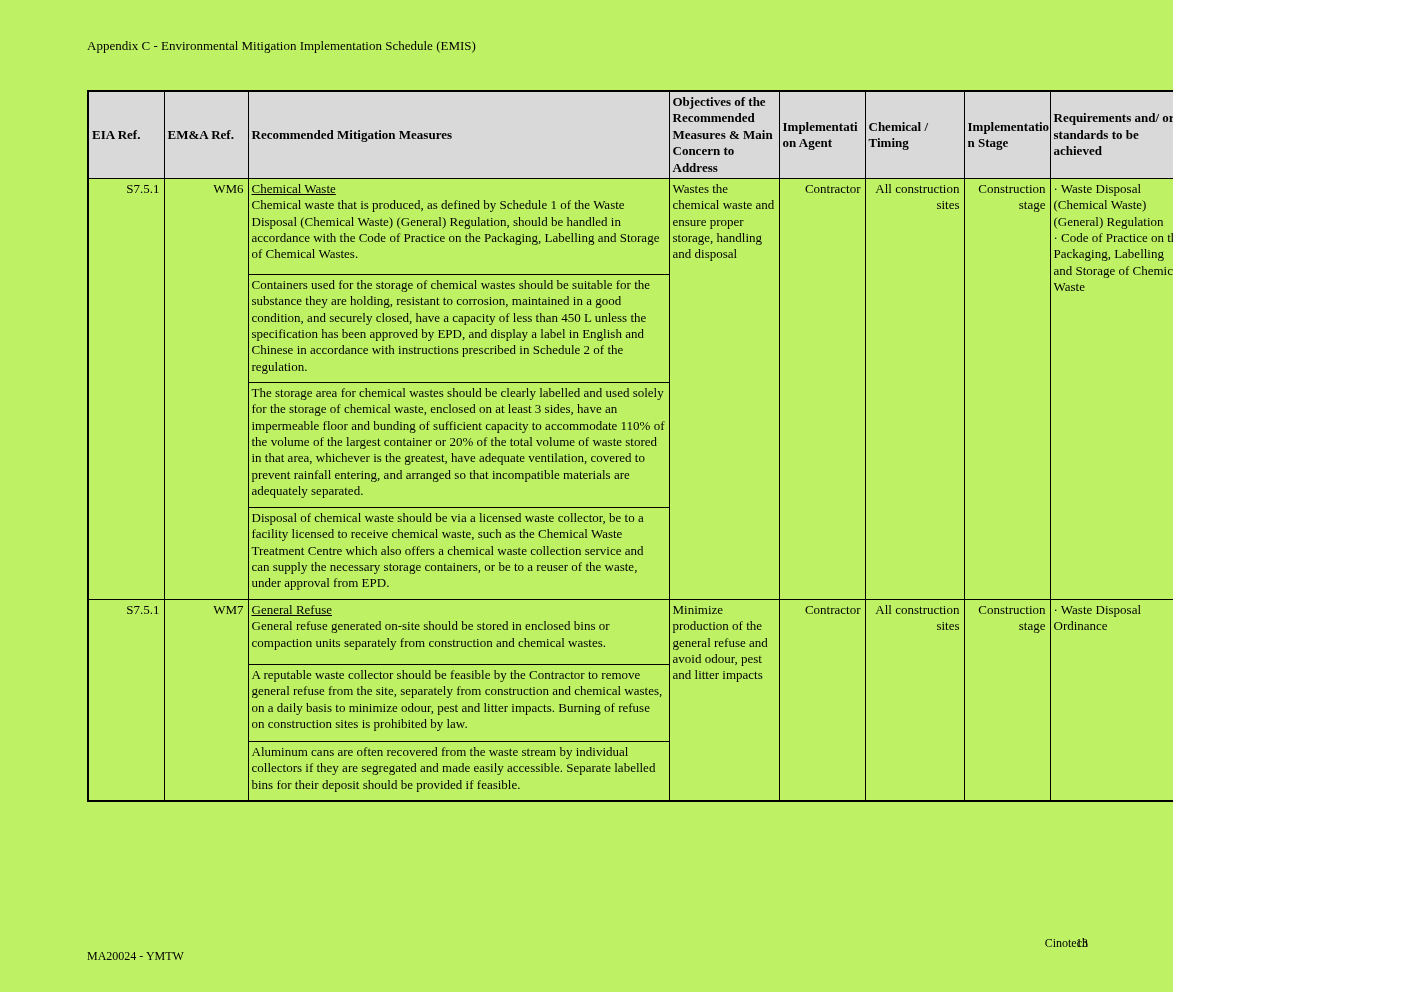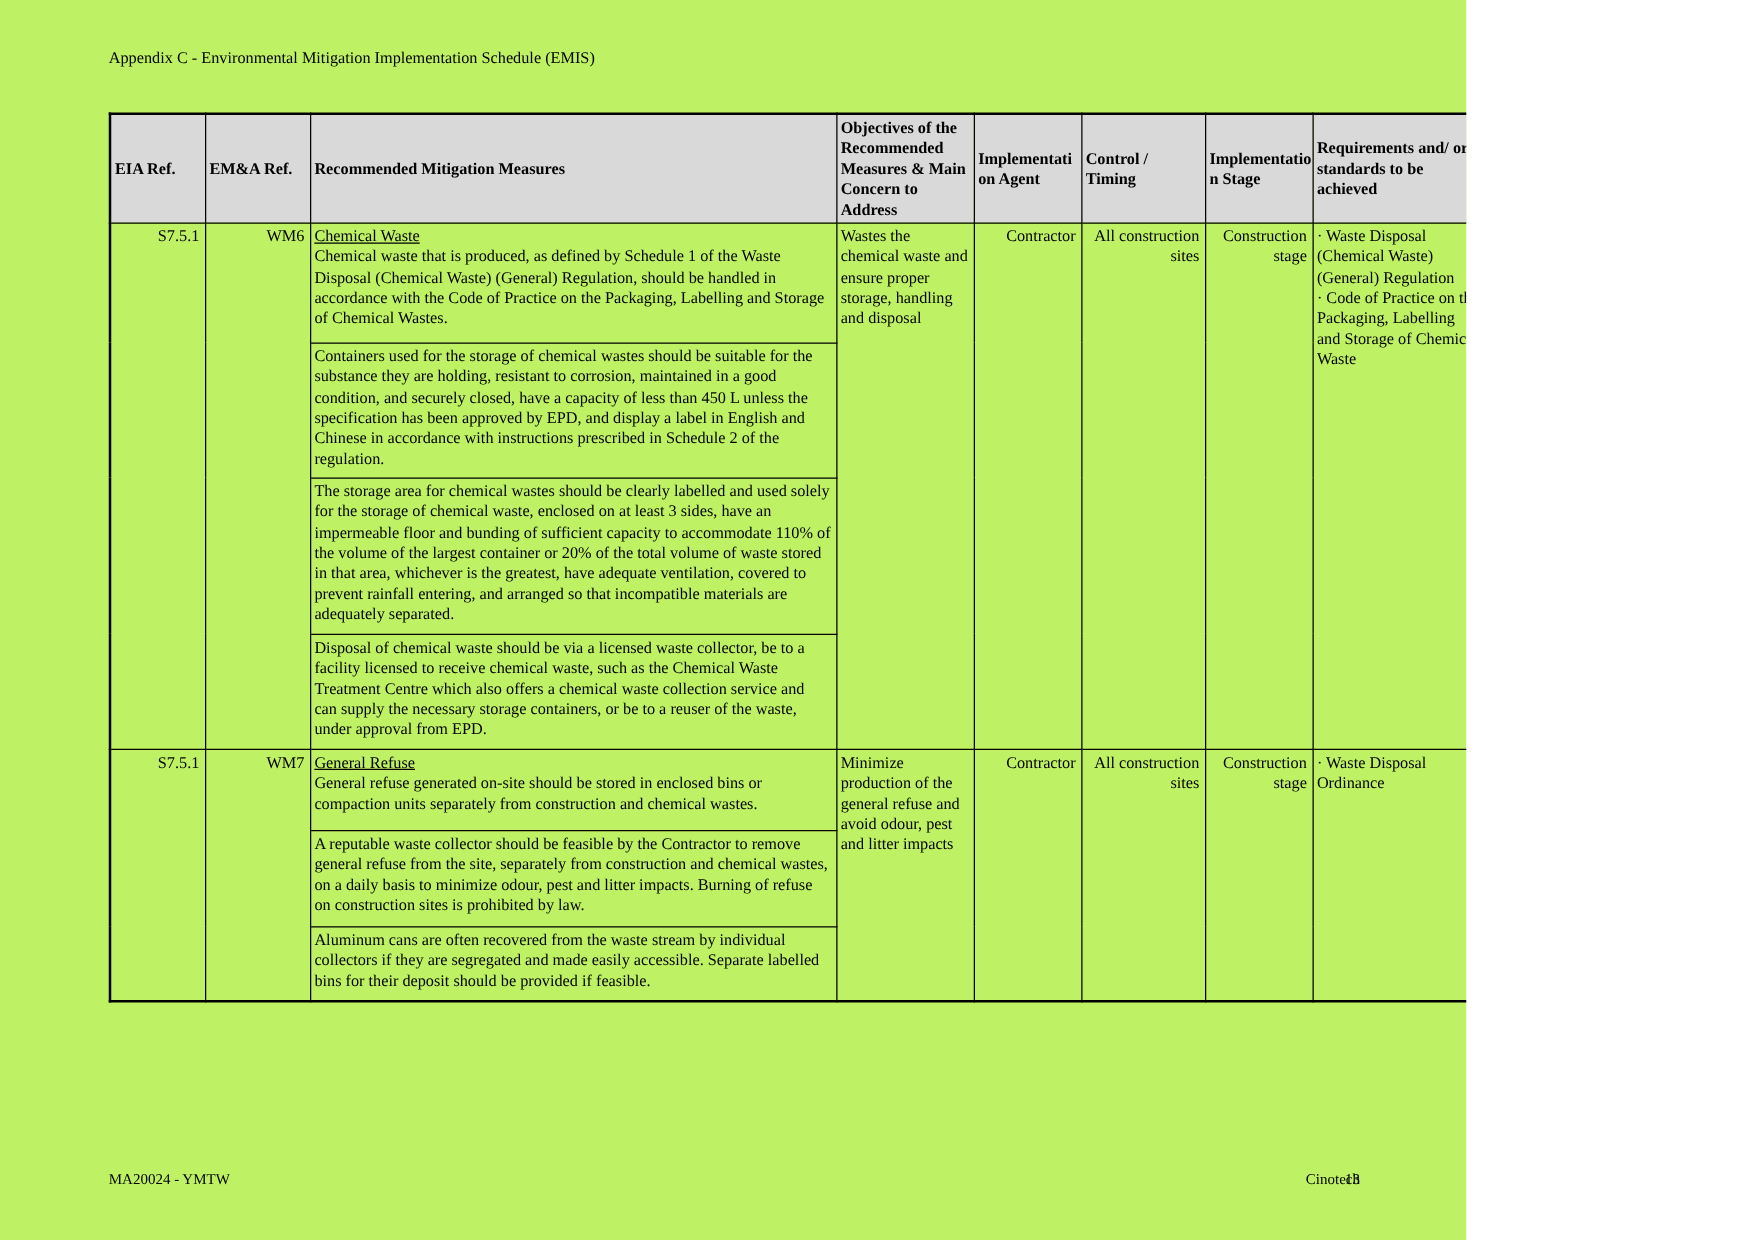--- a/index.html
+++ b/index.html
@@ -47,21 +47,21 @@
     color:#777;
     font-size:11px;
     line-height:1;
     padding-top:5px;
     font-family:"DejaVu Sans",sans-serif;
   }
   .footer {
     position:absolute; left:87px; right:85px; top:936px;
     font-size:12px;
   }
-  .footer .f-left  { position:absolute; left:0; top:0; }
+  .footer .f-left  { position:absolute; left:0; top:13px; }
   .footer .f-center{ position:absolute; left:2px; right:0; top:0; text-align:right; }
   .footer .f-right { position:absolute; right:0; top:0; }
 </style>
 </head>
 <body>
 
 <div class="page">
 
   <div class="doc-title">Appendix C - Environmental Mitigation Implementation Schedule (EMIS)</div>
 
@@ -82,21 +82,21 @@
         <th>EIA Ref.</th>
         <th>EM&amp;A Ref.</th>
         <th>Recommended Mitigation Measures</th>
         <th>Objectives of the
 Recommended
 Measures &amp; Main
 Concern to
 Address</th>
         <th>Implementati
 on Agent</th>
-        <th>Control /
+        <th>Chemical /
 Timing</th>
         <th>Implementatio
 n Stage</th>
         <th>Requirements and/ or
 standards to be
 achieved</th>
         <th>Implementation
 Status</th>
       </tr>
     </thead>

